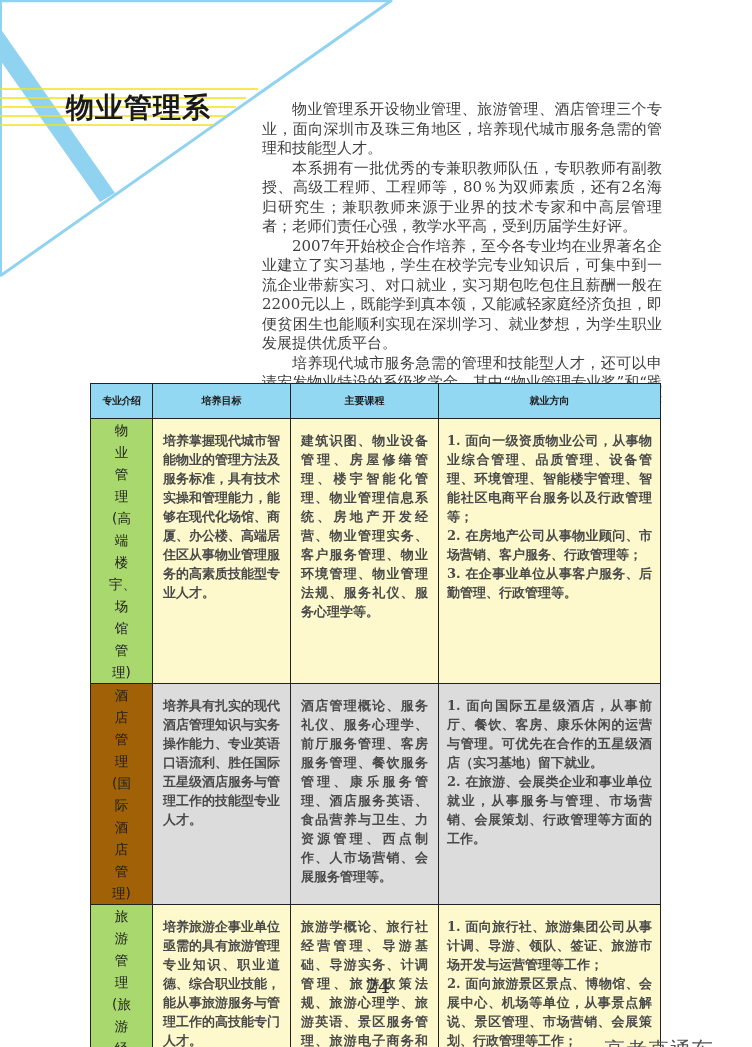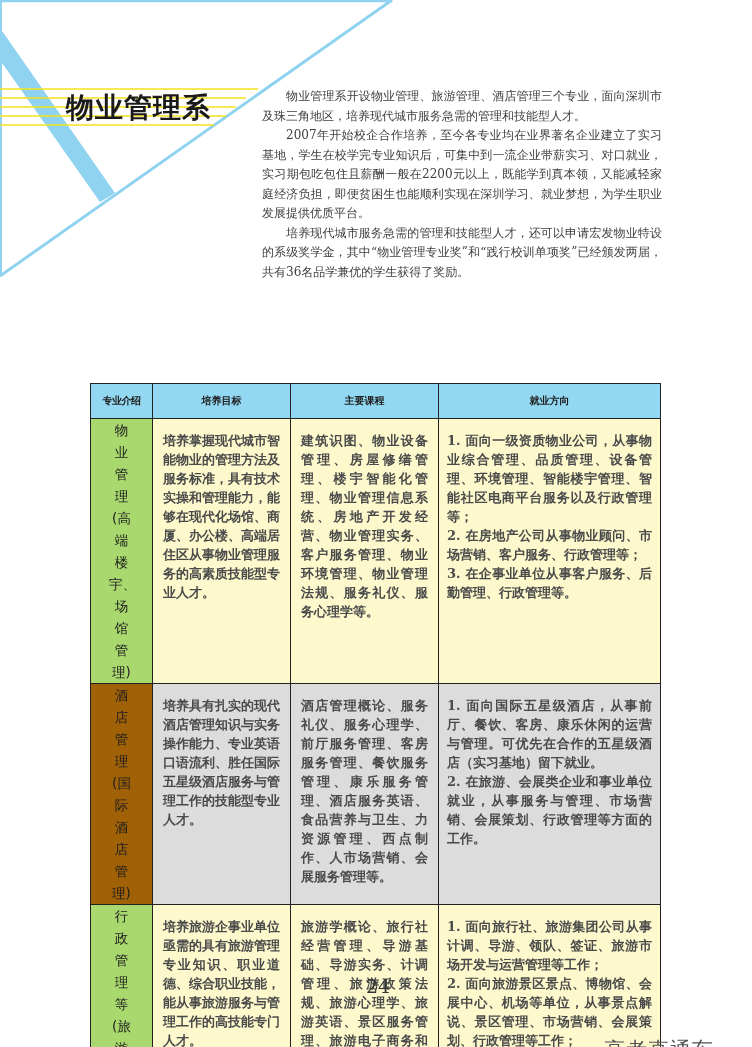--- a/index.html
+++ b/index.html
@@ -10,22 +10,22 @@
     color: #3a3a3a;
   }
   .deco { position: absolute; left: 0; top: 0; width: 752px; height: 300px; pointer-events: none; }
   .dept-title {
     position: absolute; left: 66px; top: 88px;
     font-family: "DejaVu Sans", "Liberation Sans", sans-serif;
     font-weight: bold; font-size: 28px; letter-spacing: 1px; color: #1a1a1a;
     line-height: 40px;
   }
   .intro {
-    position: absolute; left: 262px; top: 87px; width: 400px;
-    font-size: 12px; line-height: 19.5px; color: #3e3e3e;
+    position: absolute; left: 262px; top: 100px; width: 400px;
+    font-size: 15px; line-height: 19.5px; color: #3e3e3e;
     text-align: justify;
   }
   .intro p { margin: 0; text-indent: 2em; }
   table.majors {
     position: absolute; left: 90px; top: 383px; width: 570px;
     border-collapse: collapse; table-layout: fixed;
   }
   table.majors th, table.majors td { border: 1.5px solid #222; vertical-align: top; }
   table.majors th {
     background: #93d8f2; height: 34px; padding: 0;
@@ -76,20 +76,21 @@
   <line x1="0" y1="98" x2="246" y2="98" stroke="#f3e21a" stroke-width="1.6"></line>
   <line x1="0" y1="107" x2="236" y2="107" stroke="#f3e21a" stroke-width="1.6"></line>
   <line x1="0" y1="116" x2="226" y2="116" stroke="#f3e21a" stroke-width="1.6"></line>
   <line x1="0" y1="125" x2="214" y2="125" stroke="#f3e21a" stroke-width="1.6"></line>
 </svg>
 
 <div class="dept-title">物业管理系</div>
 
 <div class="intro">
   <p>物业管理系开设物业管理、旅游管理、酒店管理三个专业，面向深圳市及珠三角地区，培养现代城市服务急需的管理和技能型人才。</p>
+  <p>本系拥有一批优秀的专兼职教师队伍，专职教师有副教授、高级工程师、工程师等，80％为双师素质，还有2名海归研究生；兼职教师来源于业界的技术专家和中高层管理者；老师们责任心强，教学水平高，受到历届学生好评。</p>
   <p>2007年开始校企合作培养，至今各专业均在业界著名企业建立了实习基地，学生在校学完专业知识后，可集中到一流企业带薪实习、对口就业，实习期包吃包住且薪酬一般在2200元以上，既能学到真本领，又能减轻家庭经济负担，即便贫困生也能顺利实现在深圳学习、就业梦想，为学生职业发展提供优质平台。</p>
   <p>培养现代城市服务急需的管理和技能型人才，还可以申请宏发物业特设的系级奖学金，其中“物业管理专业奖”和“践行校训单项奖”已经颁发两届，共有36名品学兼优的学生获得了奖励。</p>
 </div>
 
 <table class="majors">
   <colgroup>
     <col style="width:62px">
     <col style="width:138px">
     <col style="width:148px">
     <col style="width:222px">
@@ -123,21 +124,21 @@
       </td>
       <td class="cell">培养具有扎实的现代酒店管理知识与实务操作能力、专业英语口语流利、胜任国际五星级酒店服务与管理工作的技能型专业人才。</td>
       <td class="cell">酒店管理概论、服务礼仪、服务心理学、前厅服务管理、客房服务管理、餐饮服务管理、康乐服务管理、酒店服务英语、食品营养与卫生、力资源管理、西点制作、人市场营销、会展服务管理等。</td>
       <td class="cell jobs">
         <div>1. 面向国际五星级酒店，从事前厅、餐饮、客房、康乐休闲的运营与管理。可优先在合作的五星级酒店（实习基地）留下就业。</div>
         <div>2. 在旅游、会展类企业和事业单位就业，从事服务与管理、市场营销、会展策划、行政管理等方面的工作。</div>
       </td>
     </tr>
     <tr class="row-ly">
       <td class="major-name">
-        <div>行政管理等</div>
+        <div>旅游管理</div>
         <div>(旅游经营管理)</div>
       </td>
       <td class="cell">培养旅游企事业单位亟需的具有旅游管理专业知识、职业道德、综合职业技能，能从事旅游服务与管理工作的高技能专门人才。</td>
       <td class="cell">旅游学概论、旅行社经营管理、导游基础、导游实务、计调管理、旅游政策法规、旅游心理学、旅游英语、景区服务管理、旅游电子商务和酒店服务管理等。</td>
       <td class="cell jobs">
         <div>1. 面向旅行社、旅游集团公司从事计调、导游、领队、签证、旅游市场开发与运营管理等工作；</div>
         <div>2.  面向旅游景区景点、博物馆、会展中心、机场等单位，从事景点解说、景区管理、市场营销、会展策划、行政管理等工作；</div>
         <div>3. 面向高星级酒店、国际邮轮、高尔夫球会等，从事运营管理工作。</div>
       </td>
     </tr>

